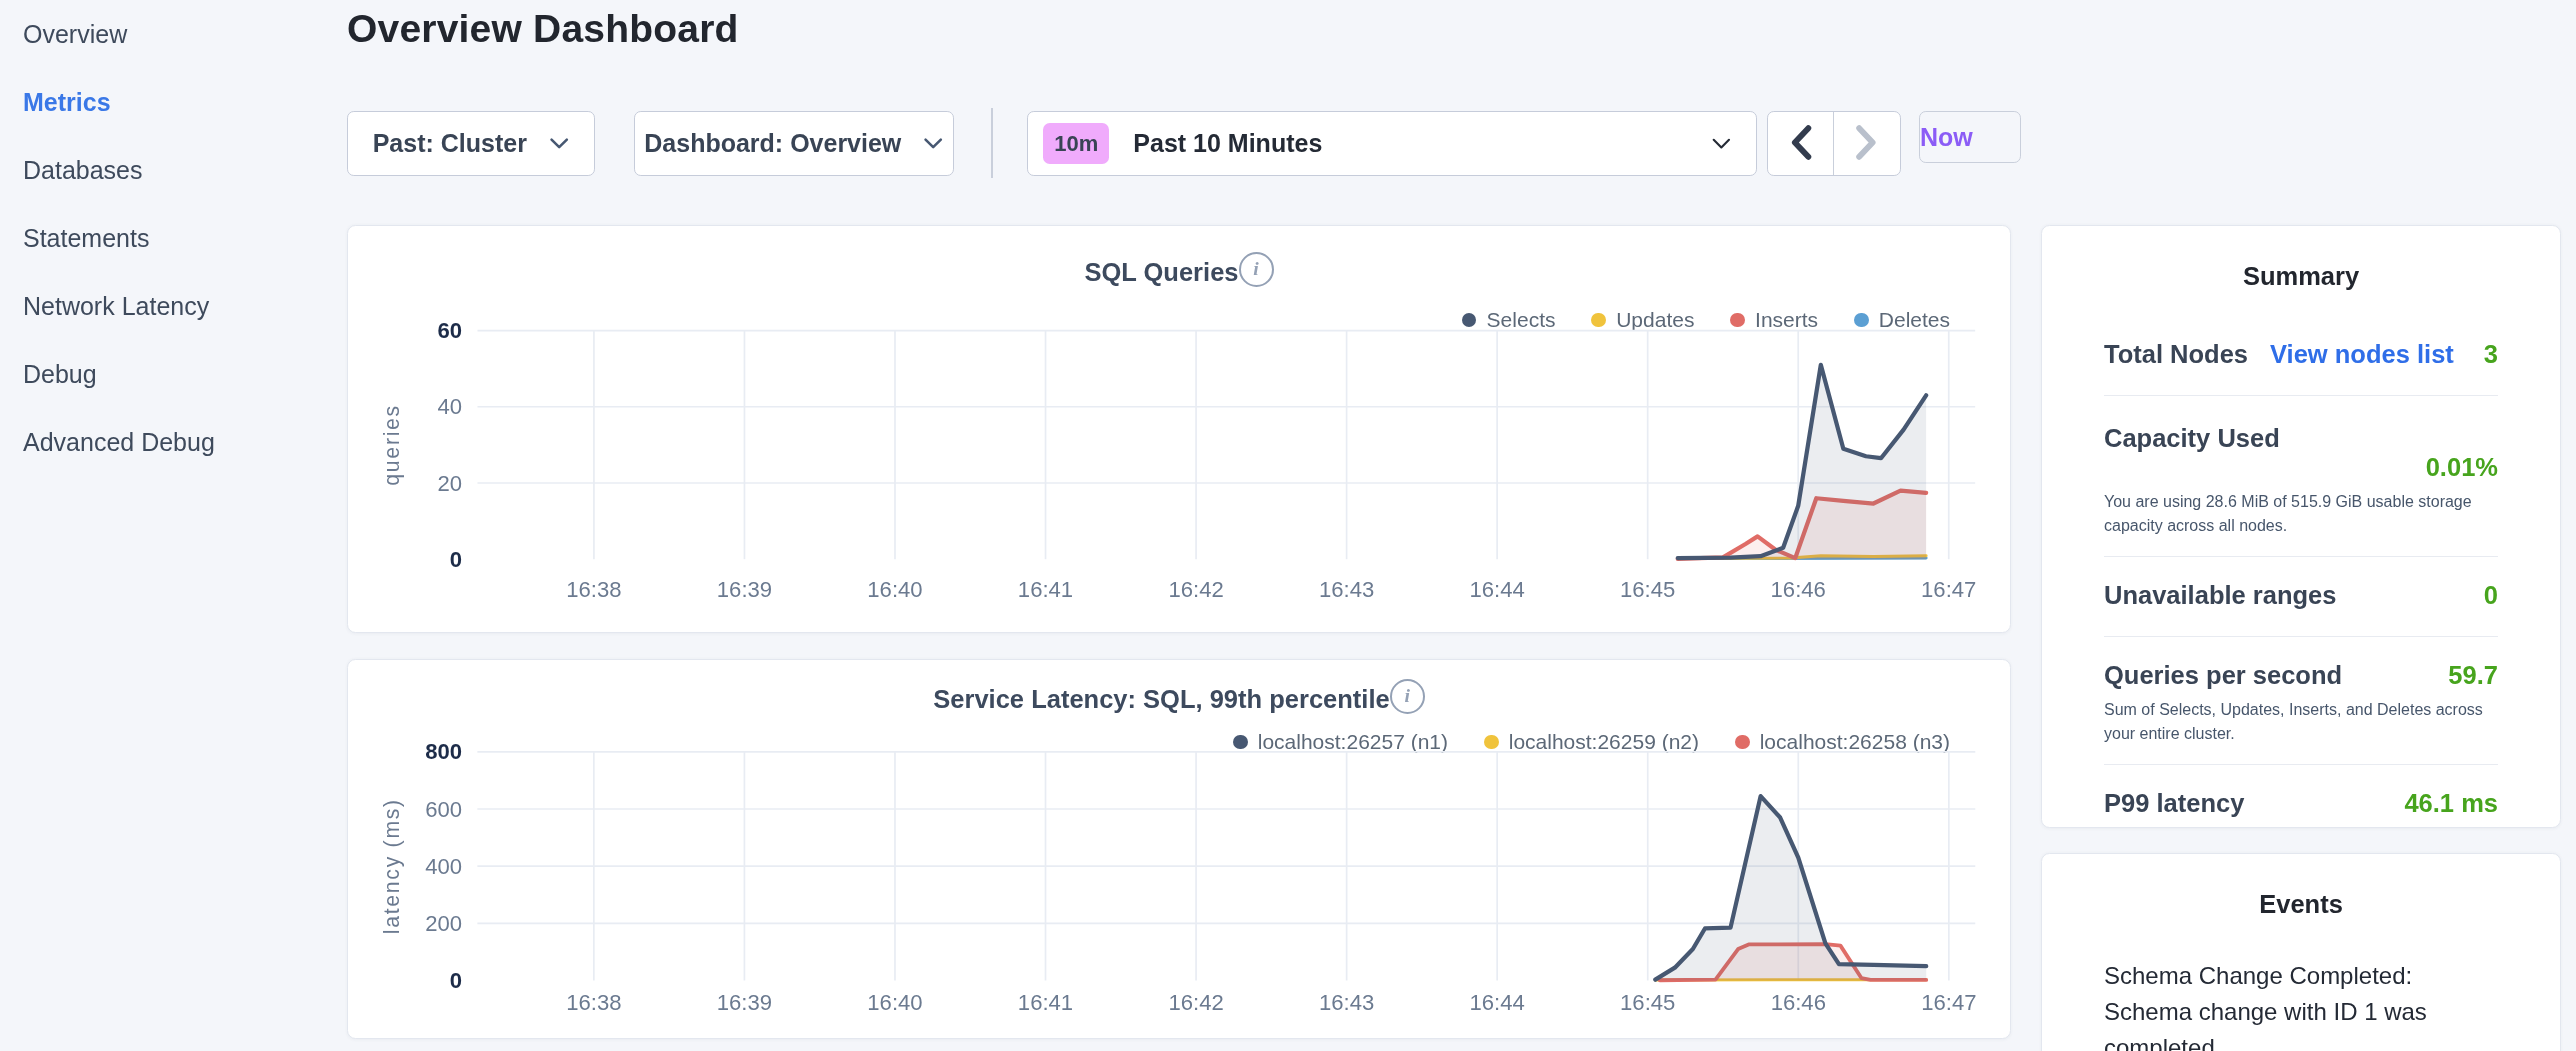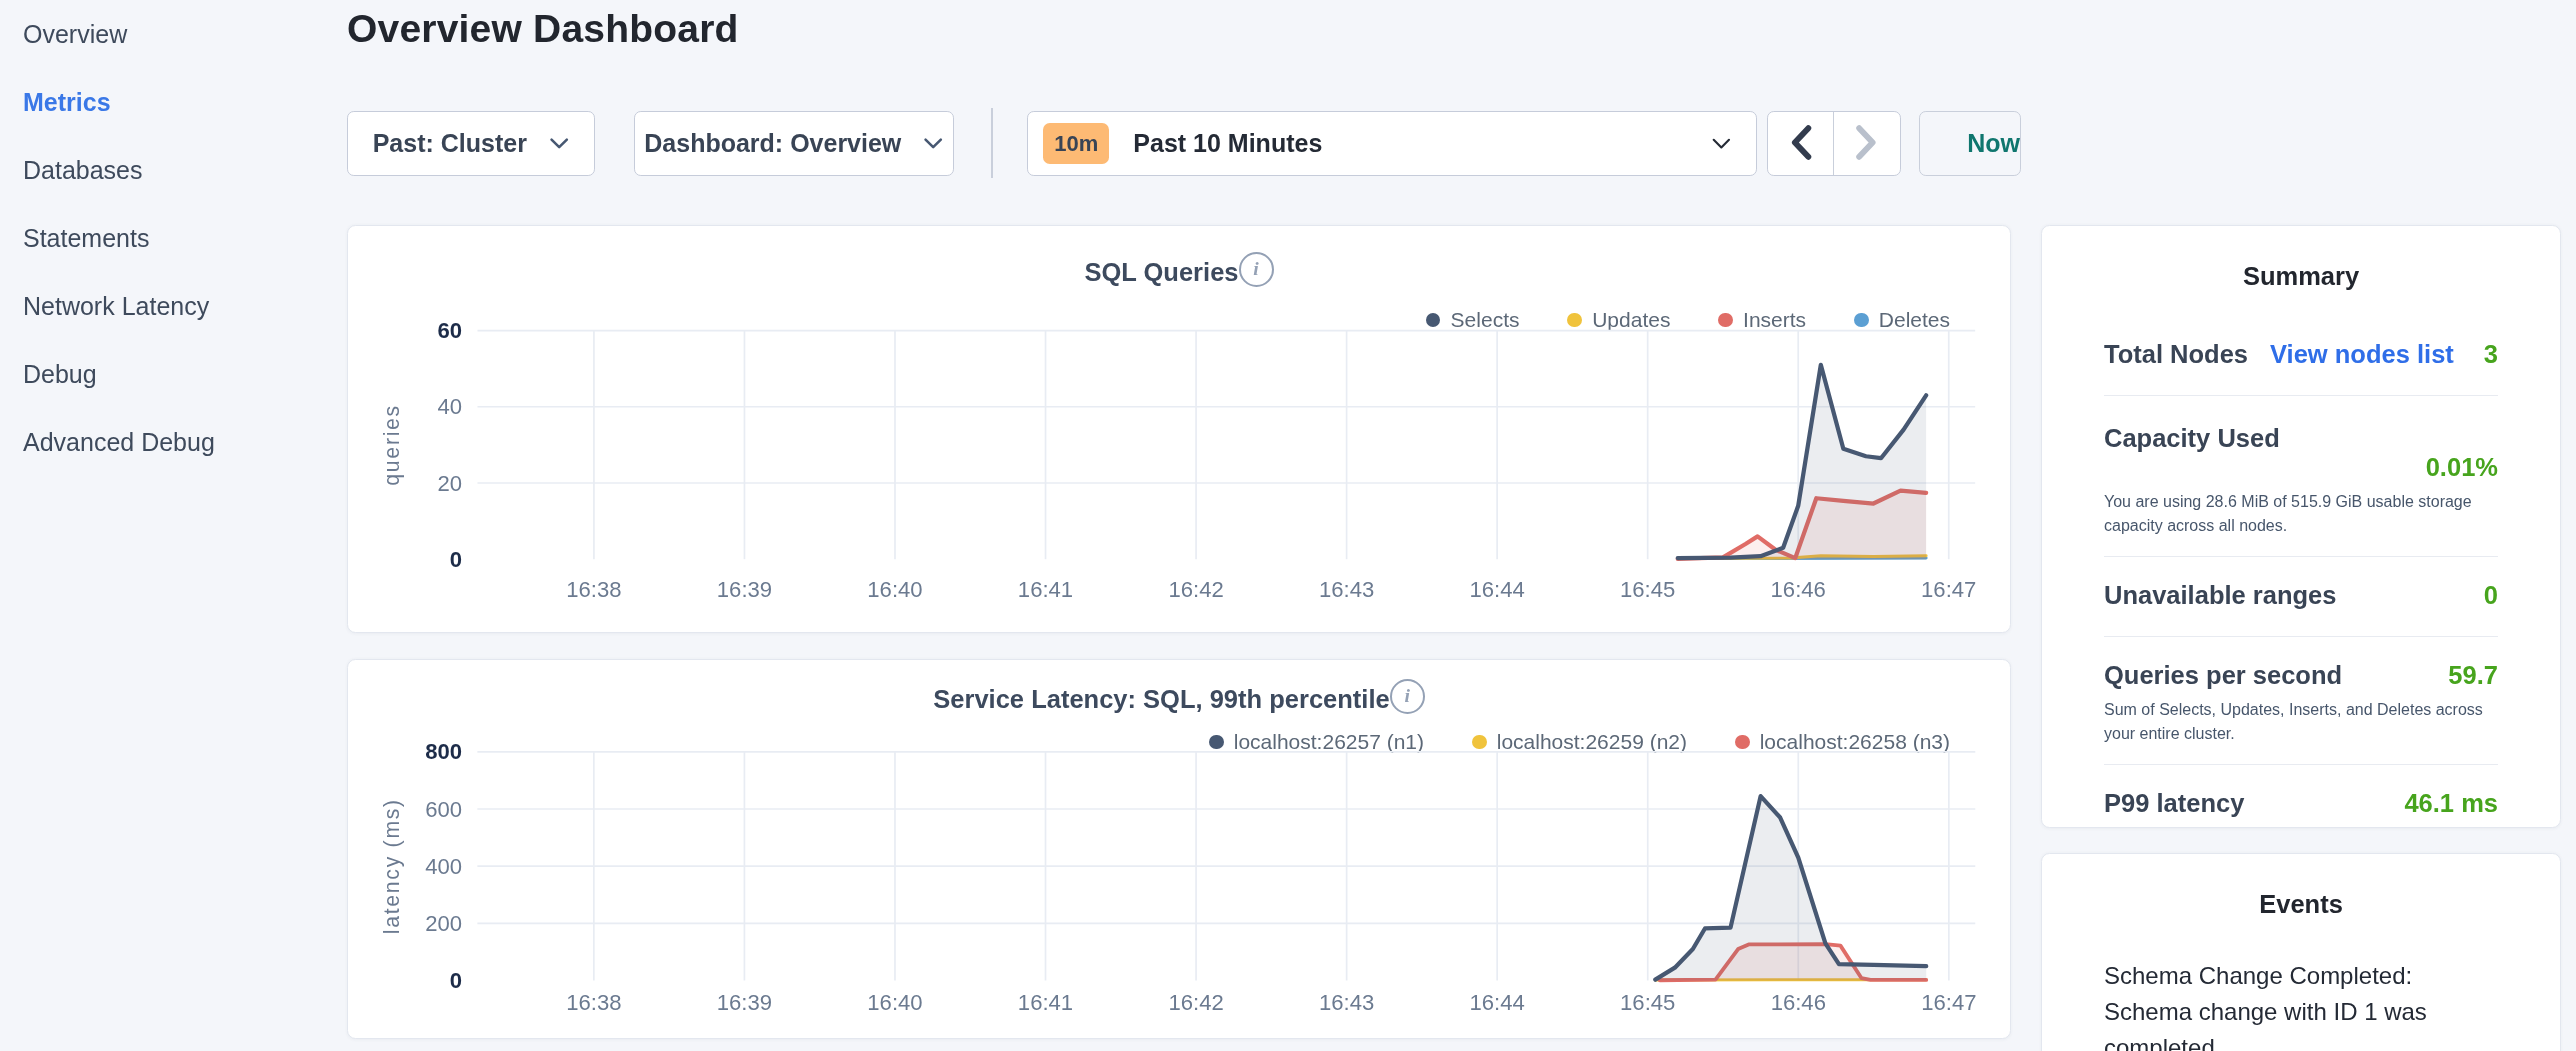--- a/index.html
+++ b/index.html
@@ -15,36 +15,36 @@
   
   .main{position:absolute;left:347px;top:0;width:1664px;height:1051px}
   .page-title{position:absolute;left:0;top:6.8px;font-size:39px;font-weight:700;color:#22262e;letter-spacing:0.2px}
   .controls{position:absolute;left:0;top:111px;width:100%;height:65px}
   .select-btn{position:absolute;height:65px;box-sizing:border-box;background:#fff;border:1.7px solid #c6ccda;border-radius:6.8px;
     display:flex;align-items:center;justify-content:center;gap:22px;font-size:25px;font-weight:700;color:#394455;cursor:pointer}
   .chev svg{display:block}
   .divider-v{position:absolute;width:1.7px;height:70px;top:-2.6px;background:#c9cfdb}
   .time-widget{position:absolute;height:65px;box-sizing:border-box;background:#fff;border:1.7px solid #c6ccda;border-radius:6.8px;
     display:flex;align-items:center;padding-left:15.3px;cursor:pointer}
-  .time-badge{background:#fdba74;border-radius:6.8px;font-weight:700;font-size:22px;color:#394455;padding:7.7px 11px}
+  .time-badge{background:#f0abfc;border-radius:6.8px;font-weight:700;font-size:22px;color:#394455;padding:7.7px 11px}
   .time-label{font-size:25px;font-weight:700;color:#242a35;margin-left:24px}
   .time-chev{position:absolute;right:25.5px;top:25.5px}
   .arrow-group{position:absolute;height:65px;box-sizing:border-box;background:#fff;border:1.7px solid #c6ccda;border-radius:6.8px;display:flex}
   .arrow-cell{width:65px;height:100%;display:flex;align-items:center;justify-content:center;cursor:pointer}
   .arrow-cell + .arrow-cell{border-left:1.7px solid #c9cfdb}
-  .now-btn{position:absolute;height:65px;box-sizing:border-box;border:1.7px solid #c9cfdb;border-radius:6.8px;background:transparent;
-    display:flex;align-items:center;justify-content:flex-end;font-size:25px;font-weight:700;color:#0f766e;cursor:pointer}
+  .now-btn{position:absolute;height:52px;box-sizing:border-box;border:1.7px solid #c9cfdb;border-radius:6.8px;background:transparent;
+    display:flex;align-items:center;justify-content:flex-start;font-size:25px;font-weight:700;color:#8b5cf6;cursor:pointer}
   
   .card{position:absolute;background:#fff;border:1.7px solid #e3e7ef;border-radius:8.5px;box-shadow:0 0.9px 3.4px rgba(44,58,85,.05);box-sizing:border-box}
   .chart-card{left:0;width:1664px}
   .chart-head{position:absolute;left:0;right:0;display:flex;align-items:flex-end;justify-content:center;gap:0}
   .chart-title{font-size:25.5px;font-weight:700;color:#3d4a5e}
   .info-icon{width:31px;height:31px;border:2.6px solid #94a1b5;border-radius:50%;color:#94a1b5;display:flex;align-items:center;justify-content:center;
     font:italic 700 19.6px "Liberation Serif",serif;cursor:pointer}
-  .legend{position:absolute;display:flex;gap:48px;align-items:center}
+  .legend{position:absolute;display:flex;gap:36px;align-items:center}
   .legend-item{display:flex;align-items:center;gap:10.2px;font-size:21px;color:#5c6877;cursor:pointer}
   .legend-dot{width:14.5px;height:14.5px;border-radius:50%}
   svg text{font-family:"Liberation Sans",sans-serif}
   .tick{font-size:26px;fill:#6b7a90}
   .tick-bold{font-size:26px;fill:#1d2c49;font-weight:700}
   .axis-label{font-size:25px;fill:#6b7a90;letter-spacing:2px}
   
   .rightcol{position:absolute;left:2041px;top:0;width:520px;height:1051px}
   .panel{left:0;width:520px;padding:0 62px;overflow:hidden}
   .panel-title{margin-top:36px;text-align:center;font-size:25.5px;font-weight:700;color:#22262e}

